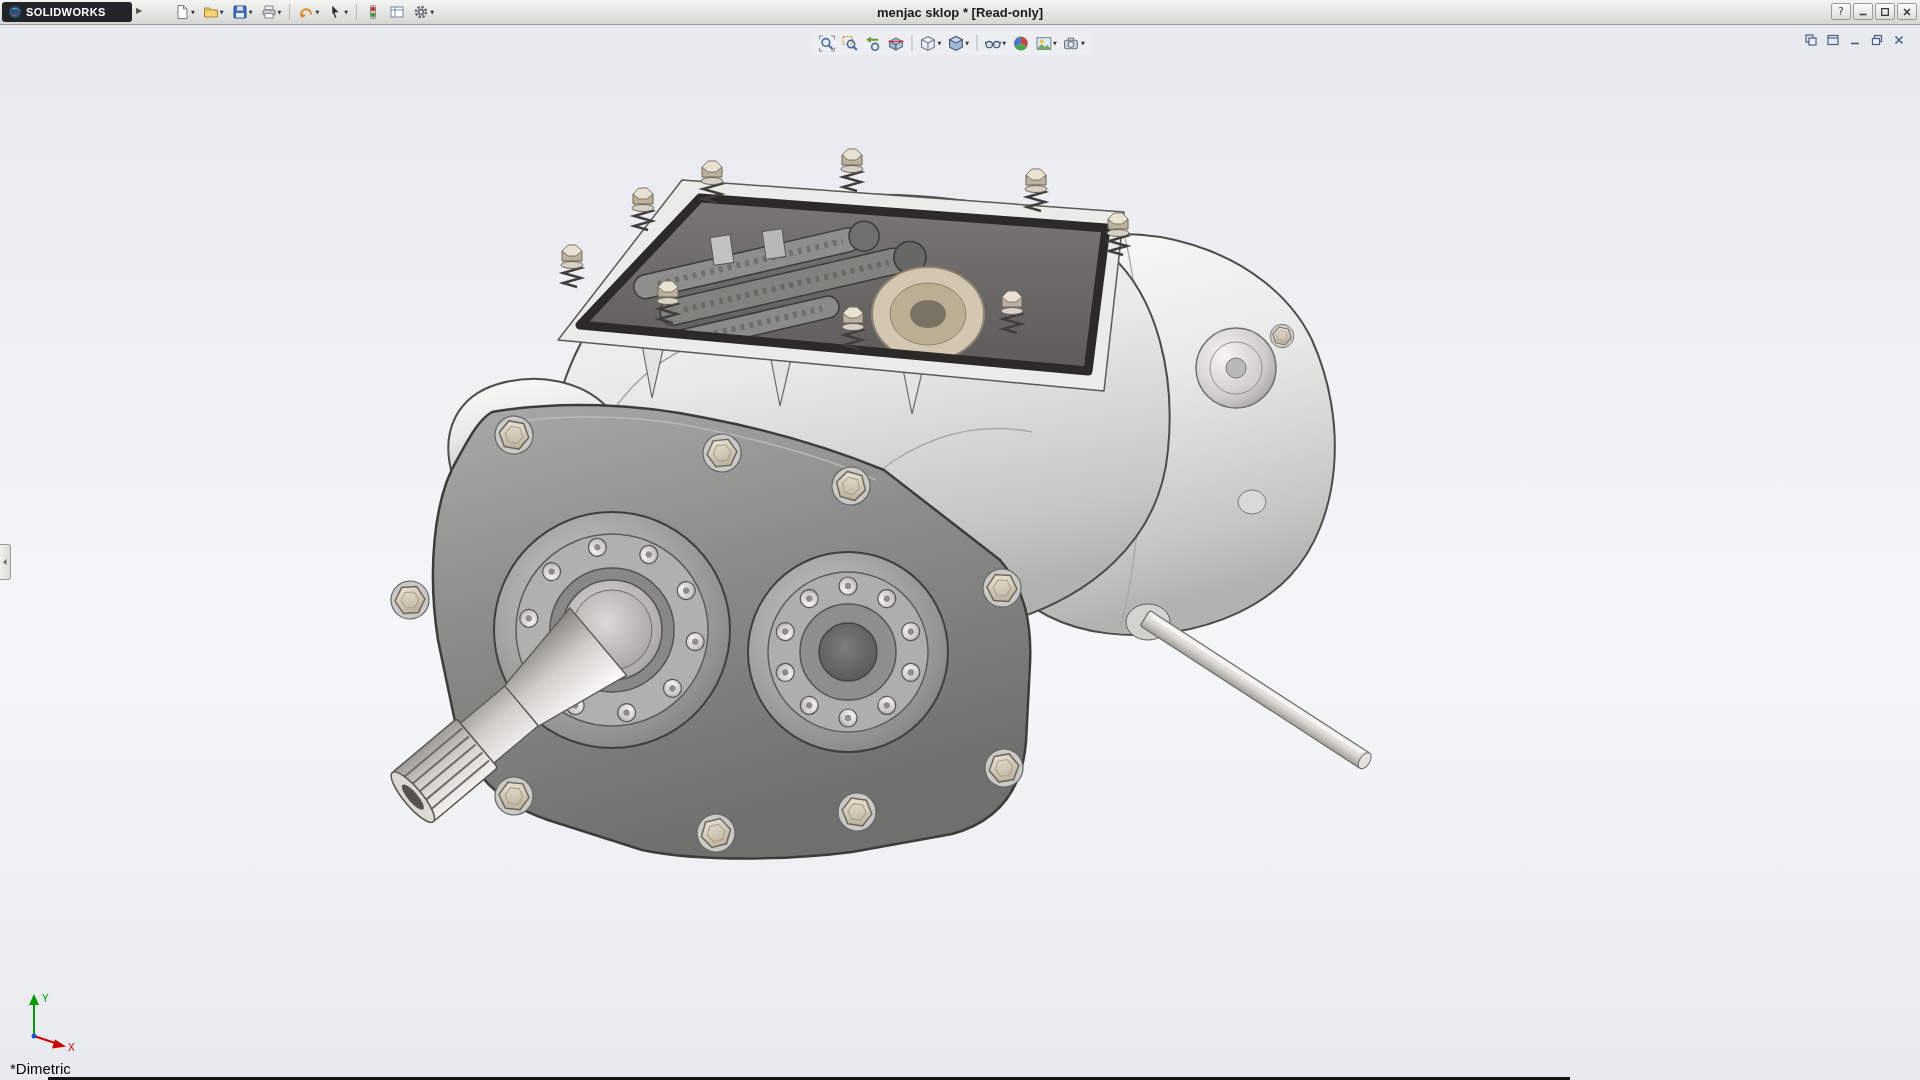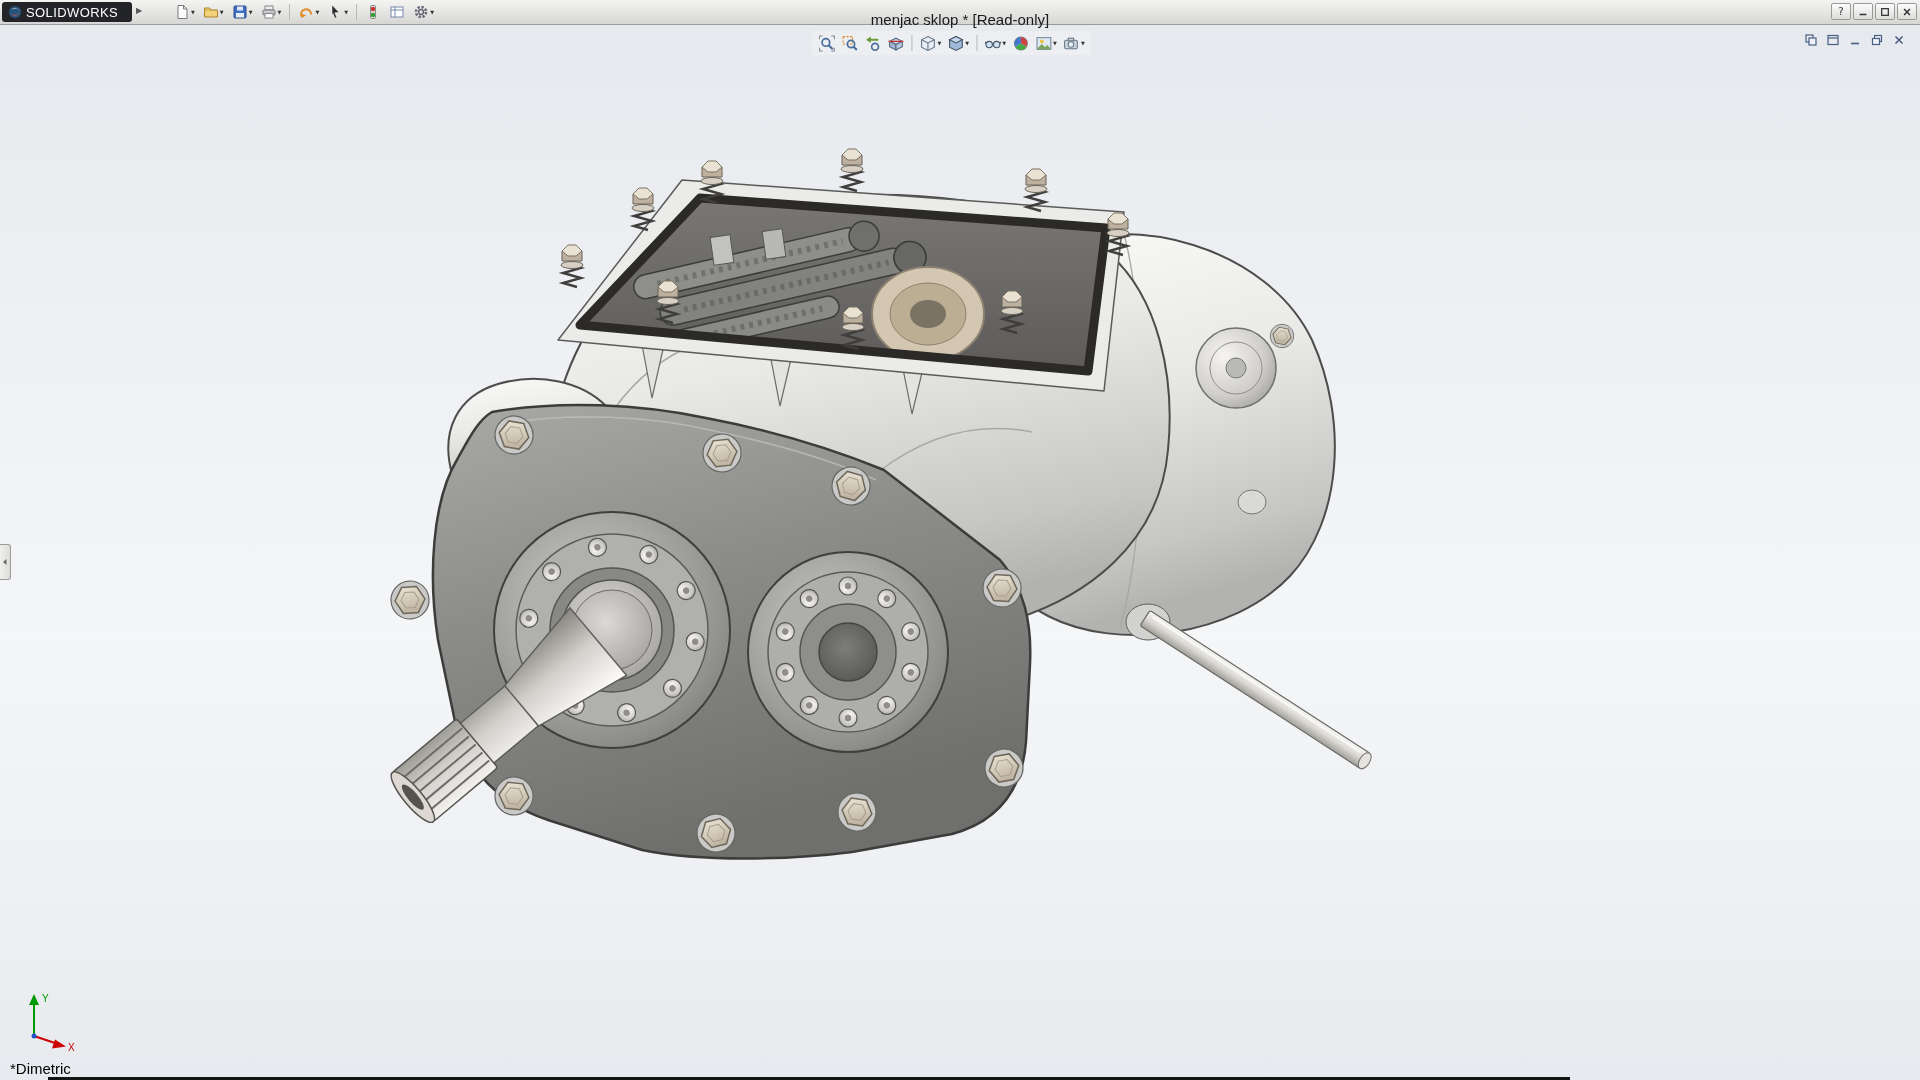--- a/index.html
+++ b/index.html
@@ -6,28 +6,28 @@
   body{width:1920px;height:1080px;overflow:hidden;font-family:"Liberation Sans",sans-serif;background:#fff;}
   #screen{position:relative;width:1920px;height:1080px;}
 
   
   .titlebar{position:absolute;top:0;left:0;right:0;height:24px;
     background:linear-gradient(180deg,#f4f4f3 0%,#e4e4e2 55%,#d6d6d4 100%);
     border-bottom:1px solid #9a9a98;z-index:50;}
   .brand{position:absolute;left:2px;top:2px;height:20px;width:130px;background:#222427;border-radius:3px;
     display:flex;align-items:center;gap:4px;padding:0 6px;box-sizing:border-box;}
   .brand .swirl{width:14px;height:14px;flex:0 0 auto;}
-  .brand .brandtext{color:#fff;font-size:13px;font-weight:normal;letter-spacing:.4px;white-space:nowrap;}
+  .brand .brandtext{color:#fff;font-size:11px;font-weight:bold;letter-spacing:.4px;white-space:nowrap;}
   .menu-arrow{position:absolute;left:136px;top:6px;font-size:8px;color:#555;font-family:"DejaVu Sans",sans-serif;cursor:pointer;background:none;border:none;padding:0;}
   .tb{position:absolute;left:170px;top:1px;height:22px;display:flex;align-items:center;}
   .tbtn{display:flex;align-items:center;gap:1px;height:20px;padding:1px 3px;background:transparent;border:1px solid transparent;border-radius:2px;cursor:pointer;}
   .tbtn svg{width:16px;height:16px;}
   .caret{font-size:5px;color:#333;font-family:"DejaVu Sans",sans-serif;line-height:1;}
   .sep{width:1px;height:16px;background:#b8b8b6;margin:0 4px;display:inline-block;}
-  .title{position:absolute;left:50%;transform:translateX(-50%);top:11px;font-size:15px;color:#1a1a1a;white-space:nowrap;}
+  .title{position:absolute;left:50%;transform:translateX(-50%);top:5px;font-size:13px;color:#1a1a1a;white-space:nowrap;font-weight:bold;}
   .winctl{position:absolute;right:3px;top:3px;display:flex;gap:2px;}
   .wbtn{width:20px;height:17px;display:flex;align-items:center;justify-content:center;
     background:linear-gradient(180deg,#fcfcfc,#dcdcda);border:1px solid #9a9a98;border-radius:2px;
     font-size:10px;color:#333;cursor:pointer;padding:0;font-family:"DejaVu Sans",sans-serif;}
   .wbtn svg{width:10px;height:10px;}
 
   
   .viewport{position:absolute;top:24px;left:0;right:0;bottom:0;
     background:linear-gradient(180deg,#e6e9ed 0%,#edeff3 25%,#f5f6f8 58%,#eceef1 88%,#e7eaee 100%);}
   #model{position:absolute;top:0;left:0;width:1920px;height:1056px;}

